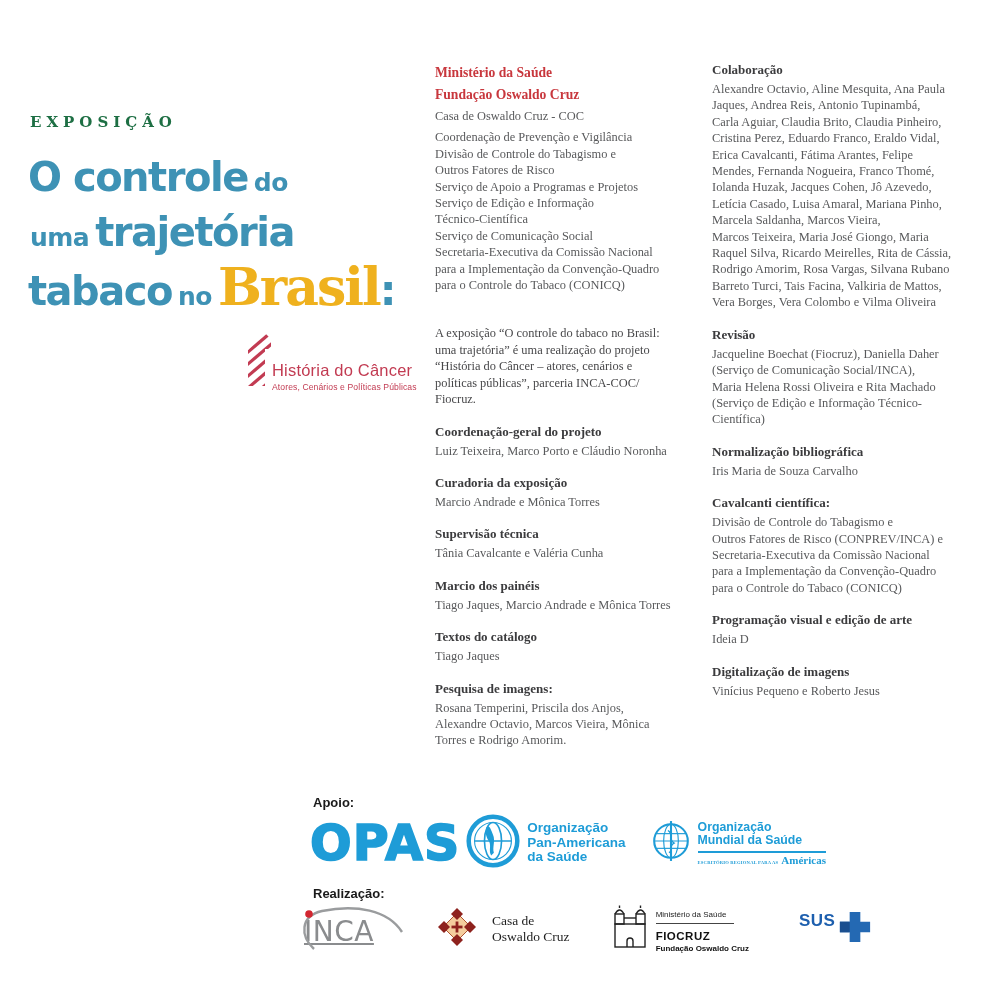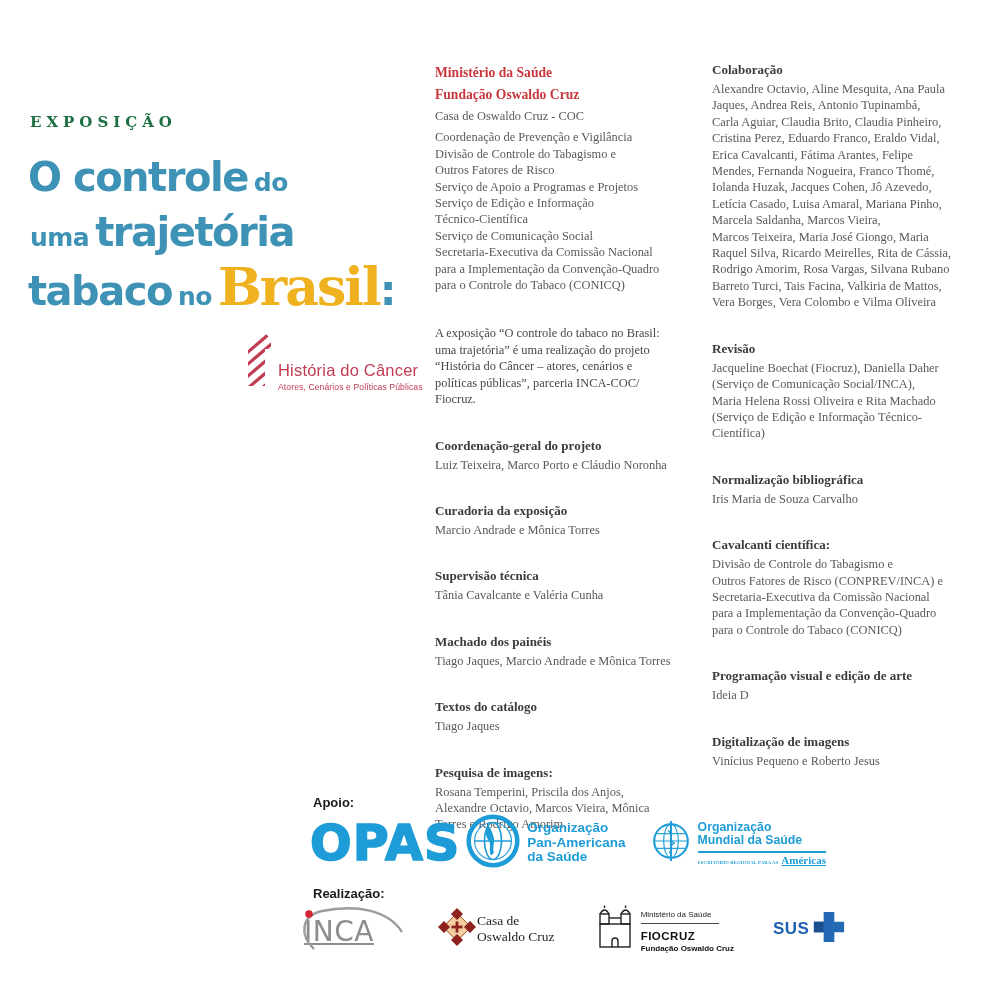--- a/index.html
+++ b/index.html
@@ -21,34 +21,34 @@
   .t-big  { font-family:"DejaVu Sans", sans-serif; font-weight:bold; font-size:40px;
             letter-spacing:-1.5px; color:var(--title-blue); }
   .t-small{ font-family:"DejaVu Sans", sans-serif; font-weight:bold; font-size:25px;
             letter-spacing:-0.5px; color:var(--title-blue); padding:0 2px; }
   .t-brasil{ font-family:"DejaVu Serif", serif; font-weight:bold; font-size:52px;
             letter-spacing:-2px; color:var(--accent-yellow); }
   .t-colon{ font-family:"DejaVu Sans", sans-serif; font-weight:bold; font-size:42px;
             color:var(--title-blue); }
 
   
-  .historia { left:246px; top:330px; display:flex; align-items:flex-end; gap:6px; }
+  .historia { left:246px; top:330px; display:flex; align-items:flex-end; gap:0; }
   .historia-title { font-family:"Liberation Sans", sans-serif; font-size:16.5px;
                     color:var(--historia-red); letter-spacing:0.2px; }
   .historia-sub   { font-family:"Liberation Sans", sans-serif; font-size:8.6px;
                     color:var(--historia-red); margin-top:2px; letter-spacing:0.1px; }
 
   
   .col { position:absolute; top:62px; font-size:12.4px; color:var(--body-gray); }
   .col-mid   { left:435px; width:272px; }
   .col-right { left:712px; width:284px; }
   .red-head { font-weight:bold; font-size:13.6px; color:var(--heading-red); line-height:21.5px; }
   .body-txt { line-height:16.4px; }
   .intro    { color:var(--intro-dark); margin-top:32px; }
-  .sec { margin-top:30px; }
+  .sec { margin-top:16px; }
   .sec-head { font-weight:bold; font-size:13px; color:var(--heading-dark);
               line-height:16px; margin-bottom:3px; }
   .mt3 { margin-top:3px; } .mt20 { margin-top:21px; } .mt5 { margin-top:5px; }
 
   
   .apoio-label, .realizacao-label {
     font-family:"Liberation Sans", sans-serif; font-weight:bold; font-size:13px; color:#1a1a1a;
   }
   .apoio-label { left:313px; top:795px; }
   .opas-row { left:310px; top:812px; display:flex; align-items:center; height:62px; }
@@ -56,41 +56,41 @@
                color:var(--opas-blue); -webkit-text-stroke:1.6px var(--opas-blue);
                letter-spacing:1px; line-height:1; }
   .paho-text { margin-left:7px; font-family:"Liberation Sans", sans-serif; font-weight:bold;
                font-size:13.5px; line-height:14.5px; color:var(--opas-blue); white-space:pre; }
   .who-block { margin-left:24px; display:flex; align-items:center; gap:6px; }
   .who-text  { font-family:"Liberation Sans", sans-serif; font-weight:bold; font-size:12.3px;
                line-height:13.5px; color:var(--opas-blue); white-space:pre; }
   .who-region{ border-top:2px solid var(--opas-blue); margin-top:3px; padding-top:1px;
                display:flex; align-items:baseline; gap:3px; }
   .who-region-prefix { font-size:4.6px; font-weight:bold; color:var(--opas-blue); letter-spacing:0.2px; }
-  .who-region-name   { font-size:11px;  font-weight:bold; color:var(--opas-blue);text-decoration:underline; }
+  .who-region-name   { font-size:11px;  font-weight:bold; color:var(--opas-blue); }
 
   
   .realizacao-label { left:313px; top:886px; }
   .logos-row { left:298px; top:901px; display:flex; align-items:center; height:56px; }
   .inca-logo { position:relative; width:108px; height:50px; }
   .inca-text { position:absolute; left:6px; top:11px; font-family:"DejaVu Sans", sans-serif;
                font-size:28px; color:var(--inca-gray); letter-spacing:0.5px;text-decoration:underline; }
   .inca-swoosh { position:absolute; left:0; top:0; }
-  .coc-logo { margin-left:32px; display:flex; align-items:center; gap:1px; }
+  .coc-logo { margin-left:32px; display:flex; align-items:center; gap:16px; }
   .coc-text { font-family:"Liberation Serif", serif; font-size:13.5px; color:#1f1f1f;
               line-height:16.5px; white-space:pre; }
   .fiocruz-logo { margin-left:42px; display:flex; align-items:flex-end; gap:8px; }
   .fio-min  { font-family:"Liberation Sans", sans-serif; font-size:8px; color:#222;
               padding-bottom:4px; }
   .fio-rule { width:78px; height:1px; background:#444; margin-bottom:6px; }
   .fio-name { font-family:"Liberation Sans", sans-serif; font-weight:bold; font-size:11.5px;
               color:#111; letter-spacing:0.5px; }
   .fio-found{ font-family:"Liberation Sans", sans-serif; font-weight:bold; font-size:8px;
               color:#111; margin-top:2px; }
-  .sus-logo { margin-left:39px; display:flex; align-items:center; gap:4px; }
+  .sus-logo { margin-left:50px; display:flex; align-items:flex-start; gap:4px; }
   .sus-text { font-family:"Liberation Sans", sans-serif; font-weight:bold; font-size:17px;
               color:var(--sus-blue); letter-spacing:0.5px; }
 </style>
 </head>
 <body>
 
 <div class="canvas">
 
   <div class="abs exposicao">EXPOSIÇÃO</div>
 
@@ -152,21 +152,21 @@
     </div>
     <div class="sec">
       <div class="sec-head">Curadoria da exposição</div>
       <div class="body-txt pre">Marcio Andrade e Mônica Torres</div>
     </div>
     <div class="sec">
       <div class="sec-head">Supervisão técnica</div>
       <div class="body-txt pre">Tânia Cavalcante e Valéria Cunha</div>
     </div>
     <div class="sec">
-      <div class="sec-head">Machado dos painéis</div>
+      <div class="sec-head">Marcio dos painéis</div>
       <div class="body-txt pre">Tiago Jaques, Marcio Andrade e Mônica Torres</div>
     </div>
     <div class="sec">
       <div class="sec-head">Textos do catálogo</div>
       <div class="body-txt pre">Tiago Jaques</div>
     </div>
     <div class="sec">
       <div class="sec-head">Pesquisa de imagens:</div>
       <div class="body-txt pre">Rosana Temperini, Priscila dos Anjos,
 Alexandre Octavio, Marcos Vieira, Mônica

